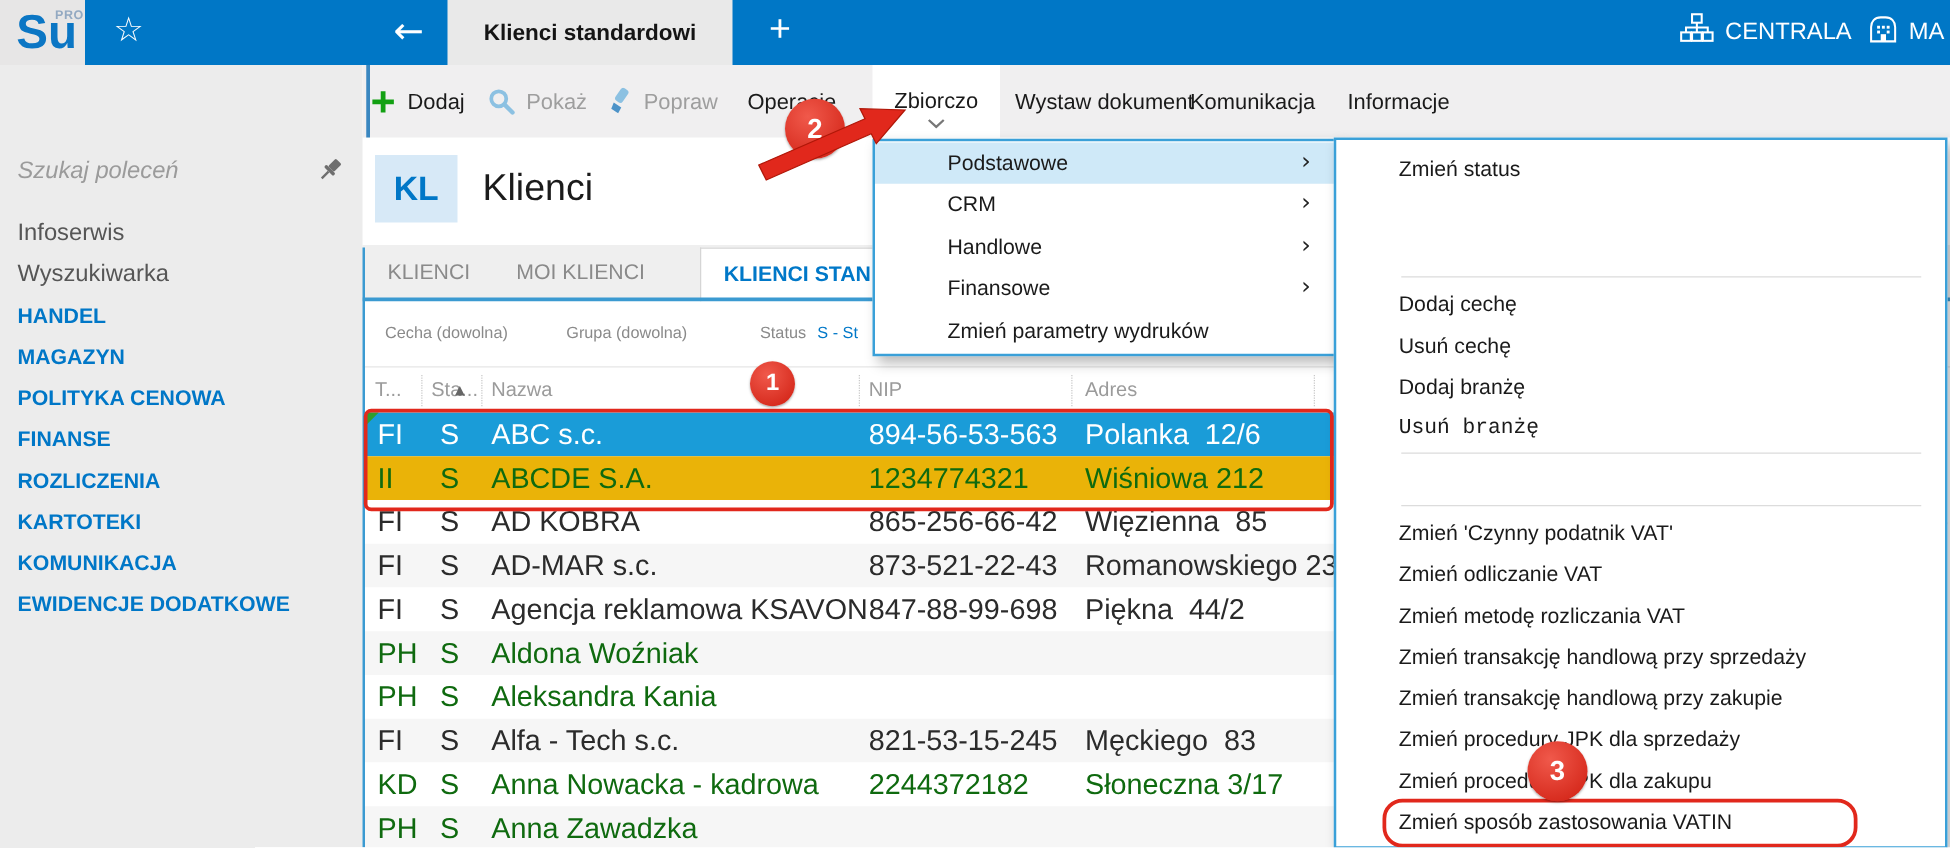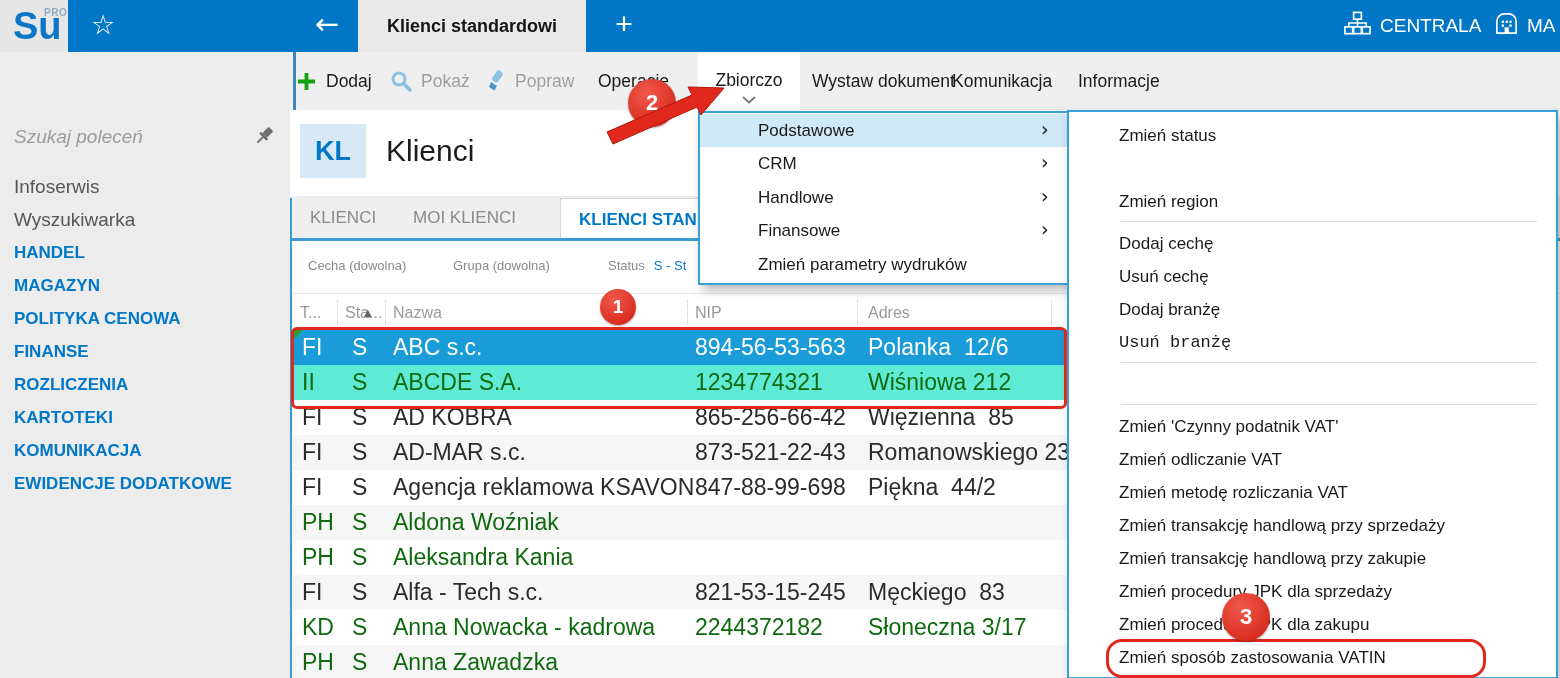--- a/index.html
+++ b/index.html
@@ -222,21 +222,21 @@
     </div>
   <div id="rows-host">
       <div class="abs trow" style="top: 330px; background: rgb(26, 156, 216);">
         <div class="cell" style="left: 10px; color: rgb(255, 255, 255);">FI</div>
         <div class="cell" style="left: 60px; color: rgb(255, 255, 255);">S</div>
         <div class="cell" style="left: 101px; color: rgb(255, 255, 255);">ABC s.c.</div>
         <div class="cell" style="left: 403px; color: rgb(255, 255, 255);">894-56-53-563</div>
         <div class="cell" style="left: 576px; color: rgb(255, 255, 255);">Polanka  12/6</div>
         <div class="marker"></div>
       </div>
-      <div class="abs trow" style="top: 365px; background: #5eead4;">
+      <div class="abs trow" style="top: 365px; background: #eab308;">
         <div class="cell" style="left: 10px; color: rgb(15, 106, 15);">II</div>
         <div class="cell" style="left: 60px; color: rgb(15, 106, 15);">S</div>
         <div class="cell" style="left: 101px; color: rgb(15, 106, 15);">ABCDE S.A.</div>
         <div class="cell" style="left: 403px; color: rgb(15, 106, 15); text-align: center;">1234774321</div>
         <div class="cell" style="left: 576px; color: rgb(15, 106, 15);">Wiśniowa 212</div>
       </div>
       <div class="abs trow" style="top: 400px; background: rgb(255, 255, 255);">
         <div class="cell" style="left: 10px; color: rgb(43, 43, 43);">FI</div>
         <div class="cell" style="left: 60px; color: rgb(43, 43, 43);">S</div>
         <div class="cell" style="left: 101px; color: rgb(43, 43, 43);">AD KOBRA</div>
@@ -317,23 +317,20 @@
         <div class="txt" style="left: 58px;">Finansowe</div>
         <div class="mi-arrow glyph" style="left: 341px;">›</div>
       </div>
       <div class="menu-item" style="top: 134.6px;">
         <div class="txt" style="left: 58px;">Zmień parametry wydruków</div>
       </div>
     </div>
   <div class="menu" id="menu2" style="left:1067px;top:110px;width:487px;height:565px;">
       <div class="menu-item" style="top: 7px;">
         <div class="txt" style="left: 50px;">Zmień status</div>
-      </div>
-      <div class="menu-item" style="top: 73px;">
-        <div class="txt" style="left: 50px;">Zmień region</div>
       </div>
       <div class="msep" style="top: 109px; left: 52px; width: 416px;"></div>
       <div class="menu-item" style="top: 115px;">
         <div class="txt" style="left: 50px;">Dodaj cechę</div>
       </div>
       <div class="menu-item" style="top: 148px;">
         <div class="txt" style="left: 50px;">Usuń cechę</div>
       </div>
       <div class="menu-item" style="top: 181px;">
         <div class="txt" style="left: 50px;">Dodaj branżę</div>

